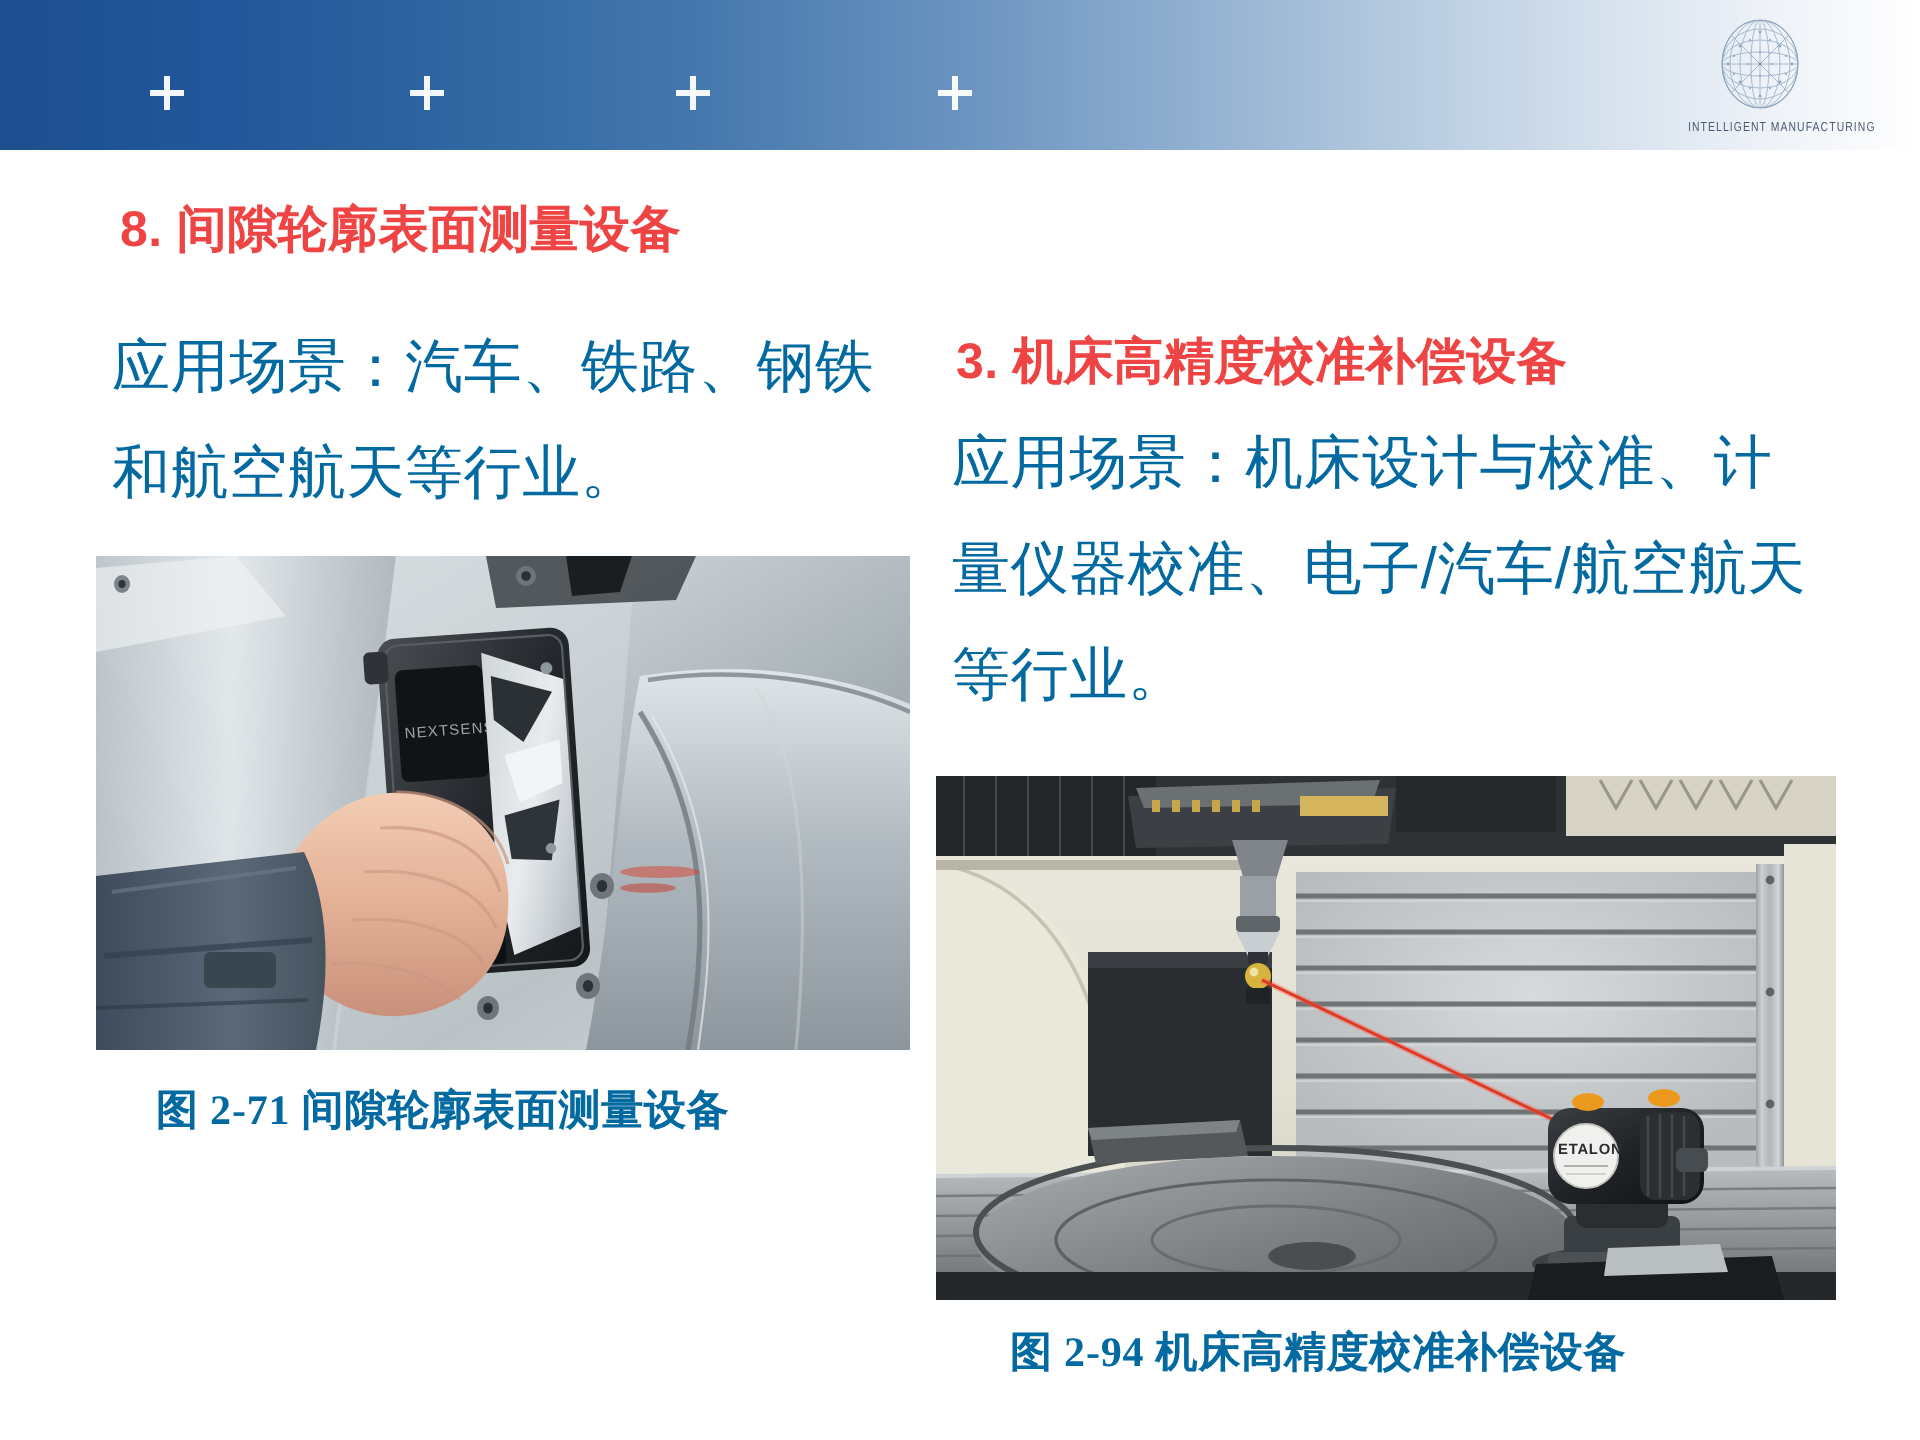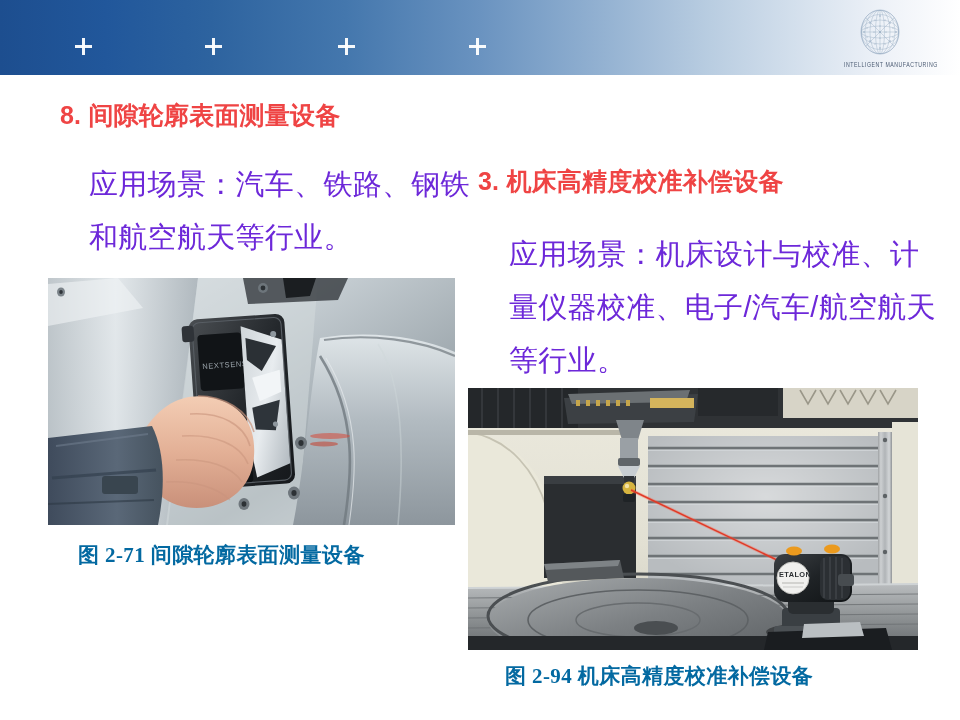--- a/index.html
+++ b/index.html
@@ -83,33 +83,32 @@
     position: absolute;
     color: #ef4444;
     font-weight: bold;
     font-size: 25px;
     line-height: 30px;
     letter-spacing: .2px;
     white-space: nowrap;
   }
   .col-body {
     position: absolute;
-    color: #6d28d9;
+    color: #0369a1;
     font-size: 29px;
     line-height: 53px;
     letter-spacing: .3px;
     font-weight: normal;
-    margin-left: 33px;
   }
 
   #title-8 { left: 60px; top: 100px; }
   #body-8  { left: 56px; top: 158px; width: 400px; }
 
   #title-9 { left: 478px; top: 166px; }
-  #body-9  { left: 476px; top: 228px; width: 430px; }
+  #body-9  { left: 476px; top: 206px; width: 430px; }
 
   
   .figure-img {
     position: absolute;
     overflow: hidden;
     background: #bfc5c9;
   }
   #figure-1-img { left: 48px; top: 278px; width: 407px; height: 247px; }
   #figure-2-img { left: 468px; top: 388px; width: 450px; height: 262px; }
 

